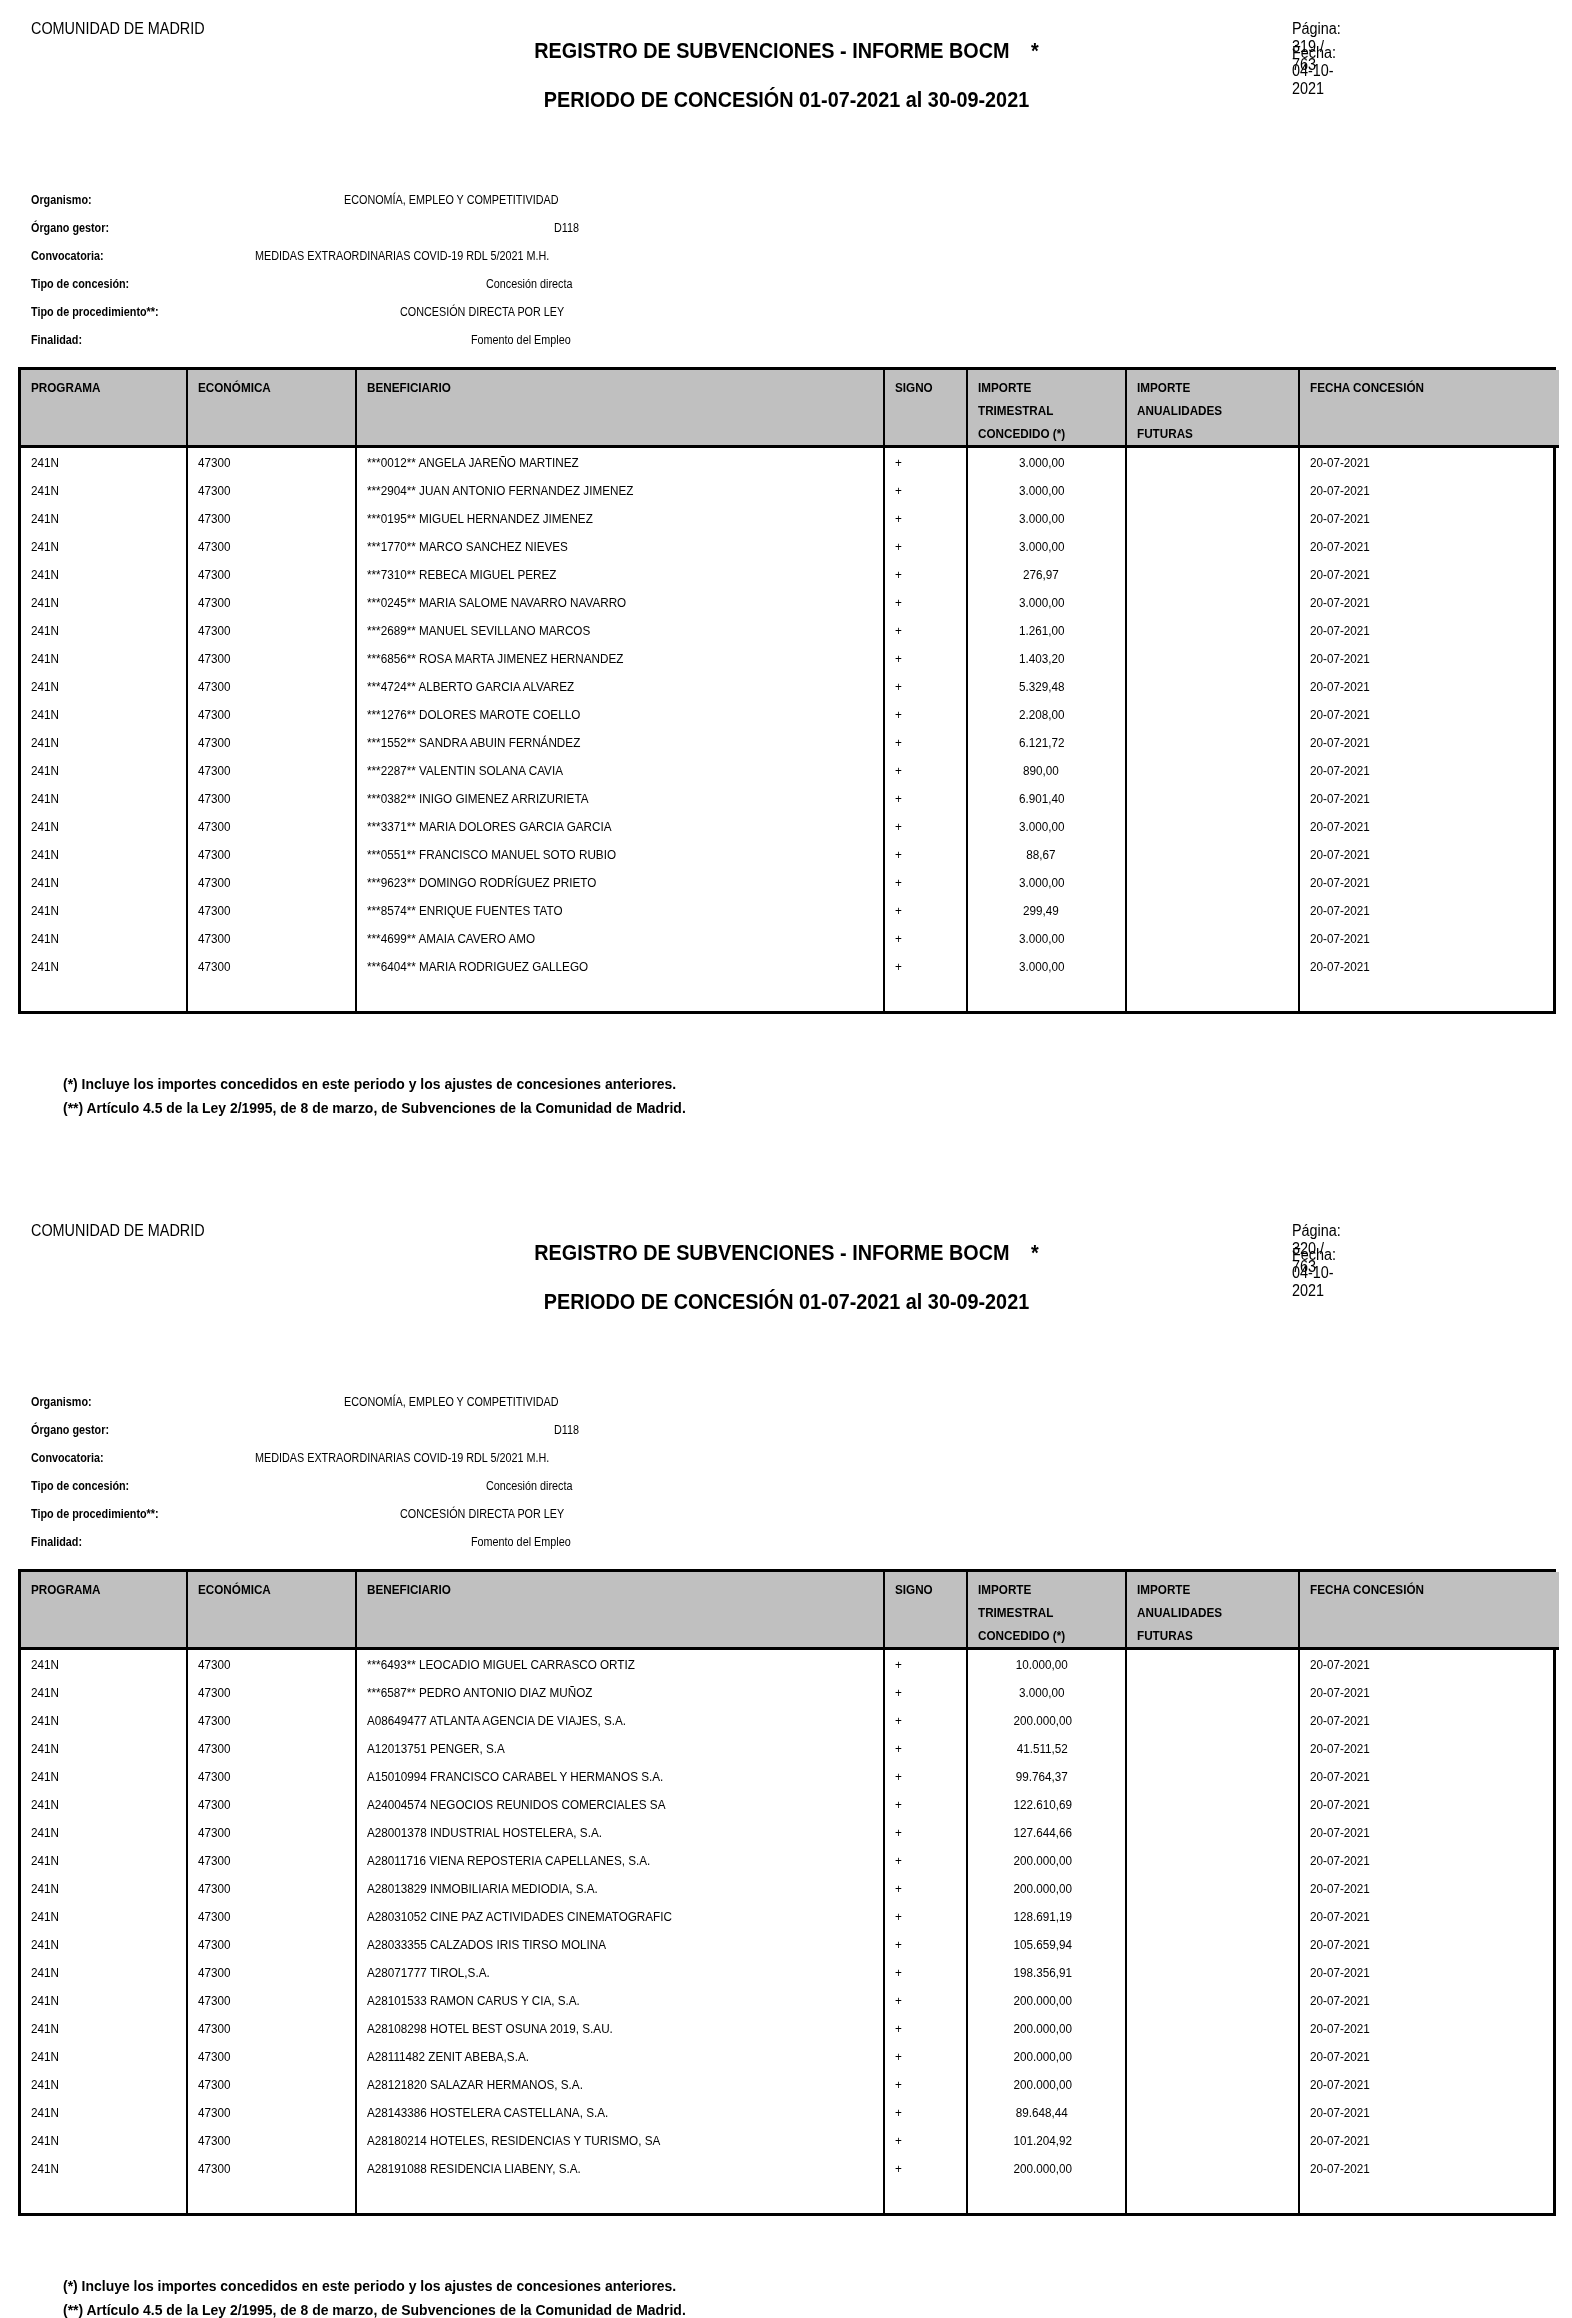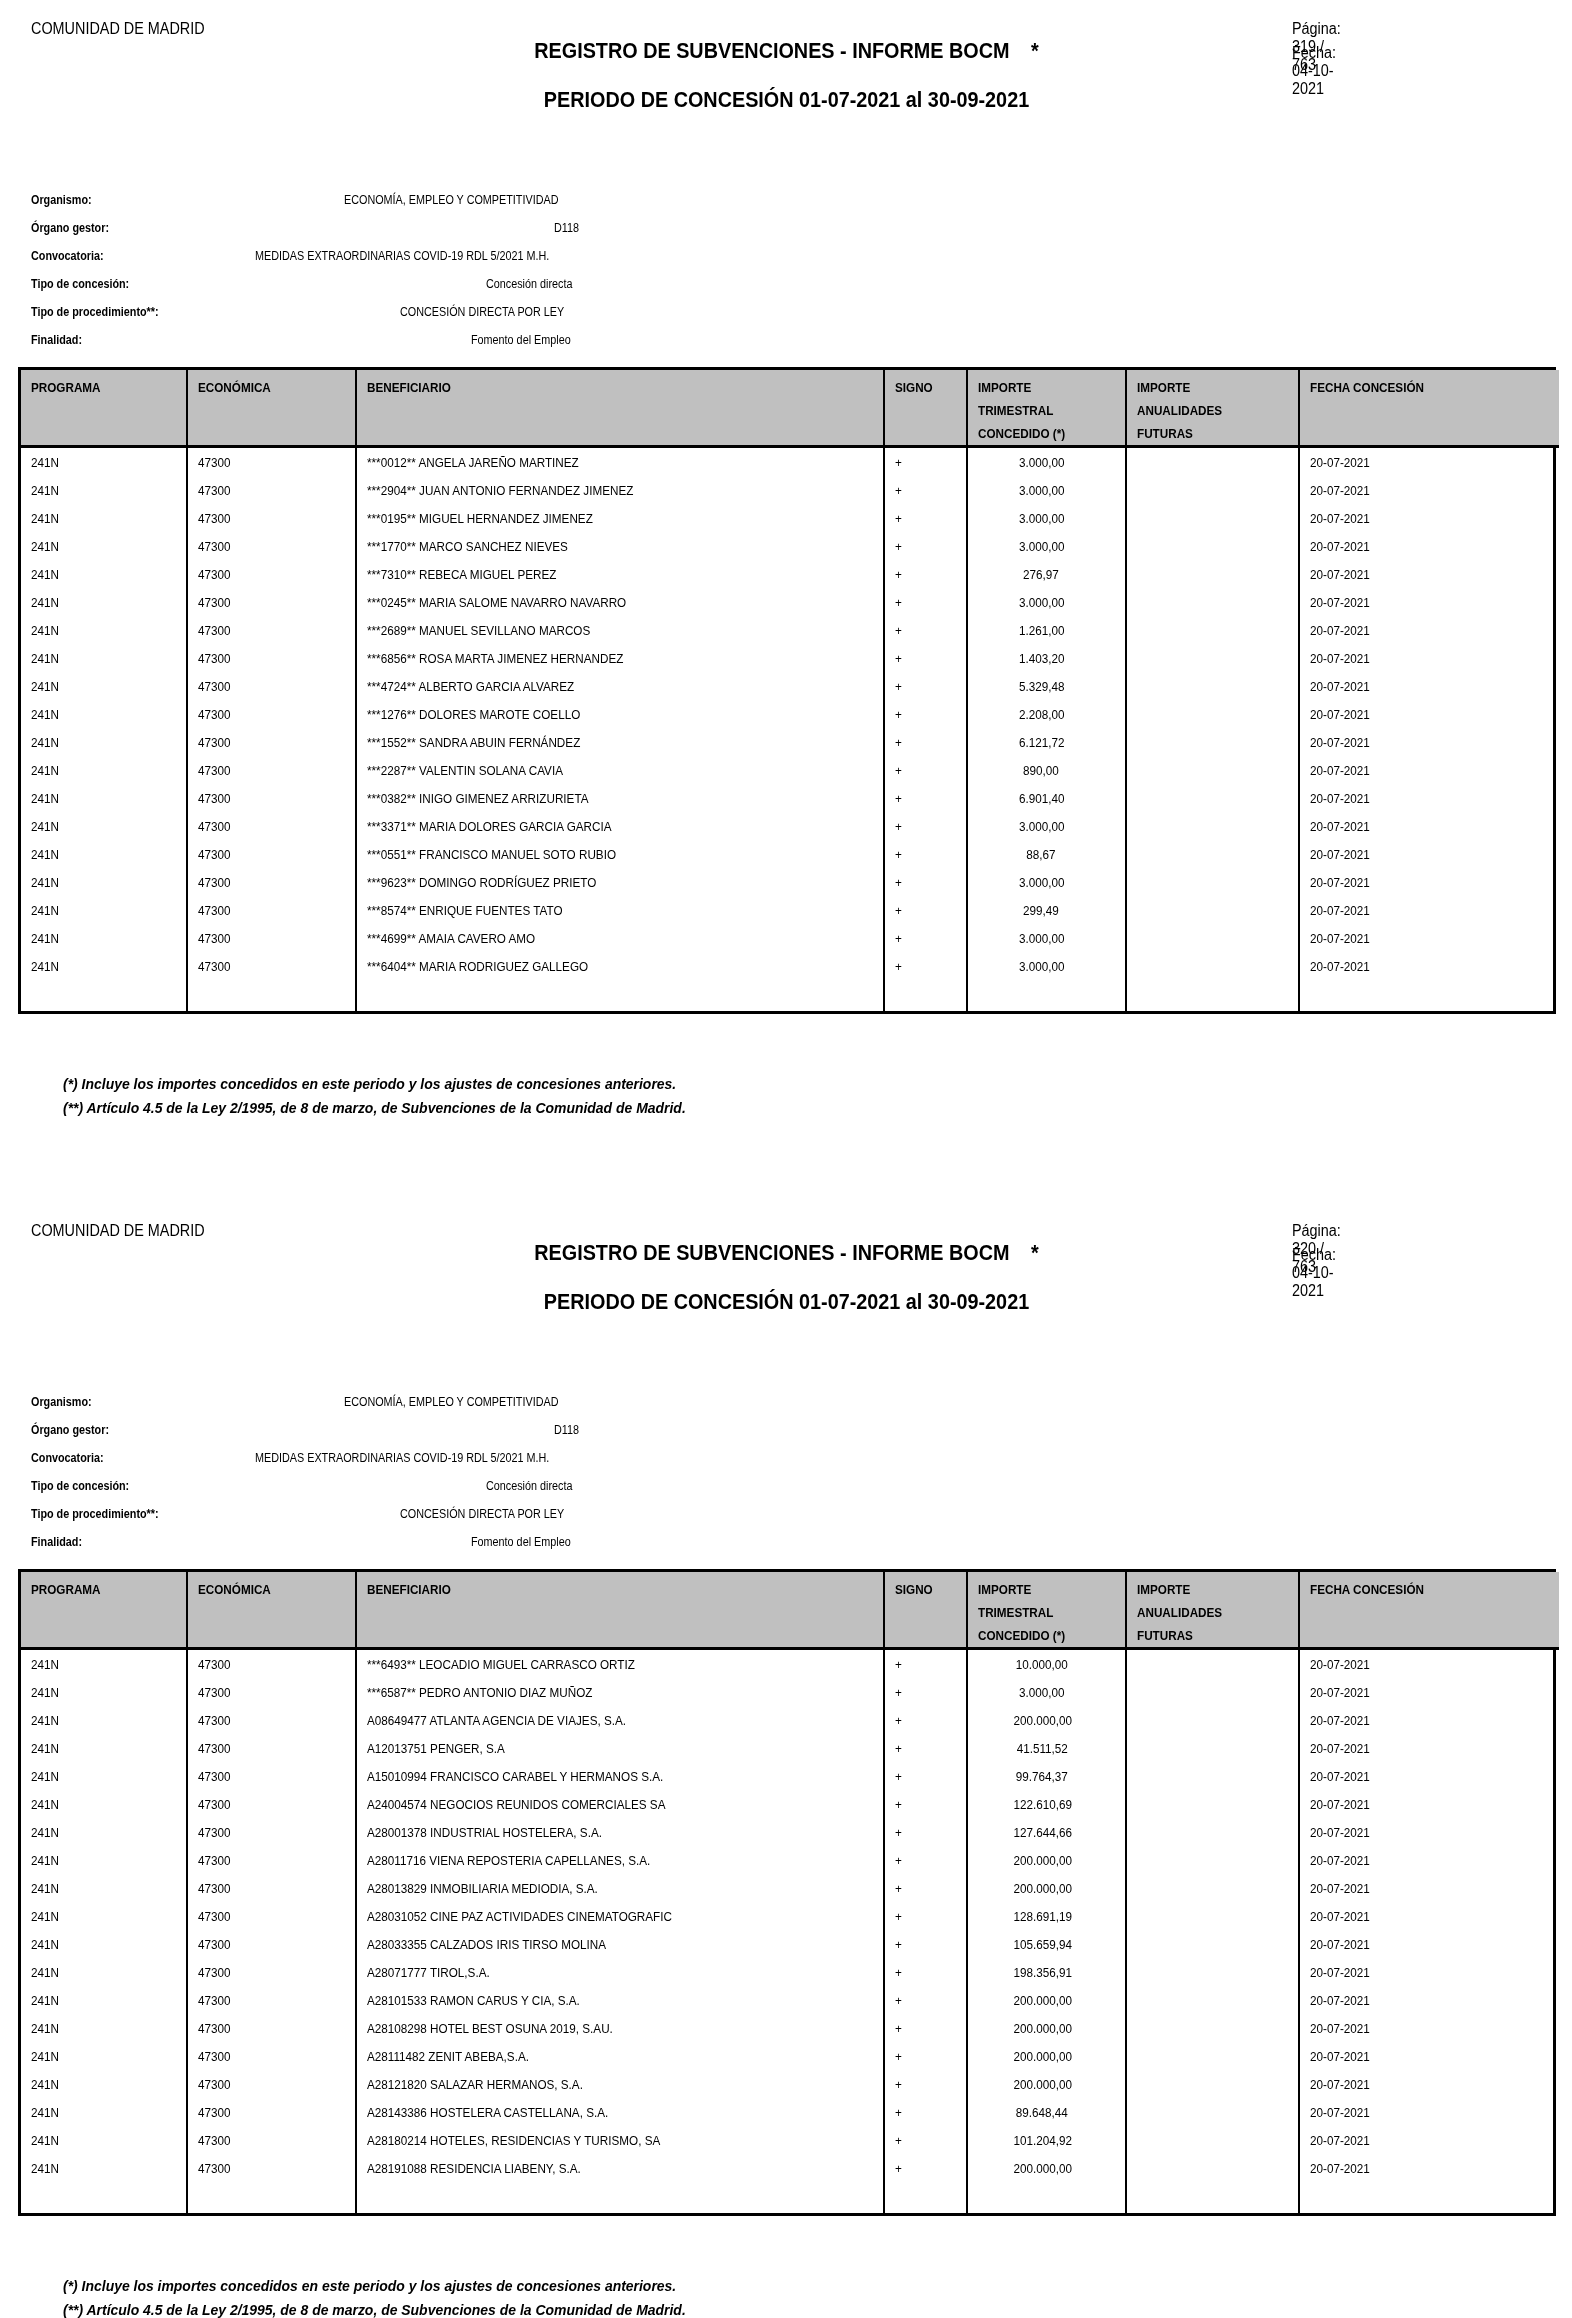--- a/index.html
+++ b/index.html
@@ -22,21 +22,21 @@
   table { border-collapse: collapse; width: 100%; table-layout: fixed; font-size: 13px; }
   th { background: #c0c0c0; font-weight: bold; text-align: left; vertical-align: top; padding: 6.3px 9.8px 0 9.8px; height: 69px; border-left: 2.1px solid #000; border-bottom: 3.5px solid #000; line-height: 23px; white-space: nowrap; }
   th:first-child, td:first-child { border-left: none; }
   td { padding: 0 9.8px; height: 28px; border-left: 2.1px solid #000; white-space: nowrap; overflow: hidden; }
   td.amt { text-align: center; padding-right: 25px; }
   tr.filler td { height: 31px; }
   .cell-text { display: inline-block; transform: scaleX(0.9); }
   td .cell-text { transform-origin: left; }
   td.amt .cell-text { transform-origin: right; }
   th .cell-text { transform-origin: left; }
-  .footnotes { position: absolute; left: 63px; font-style: italic; font-weight: bold; font-size: 15.5px; }
+  .footnotes { position: absolute; left: 63px; font-weight: bold; font-size: 15.5px; }
   .footnote { height: 24px; transform: scaleX(0.9); transform-origin: left; white-space: nowrap; }
 </style>
 </head>
 <body>
 
 <div id="doc">
     <div class="page" style="top: 0px;">
       <div class="org-name">COMUNIDAD DE MADRID</div>
       <div class="title title1"><span>REGISTRO DE SUBVENCIONES - INFORME BOCM</span><span class="star">*</span></div>
       <div class="title title2">PERIODO DE CONCESIÓN 01-07-2021 al 30-09-2021</div>

